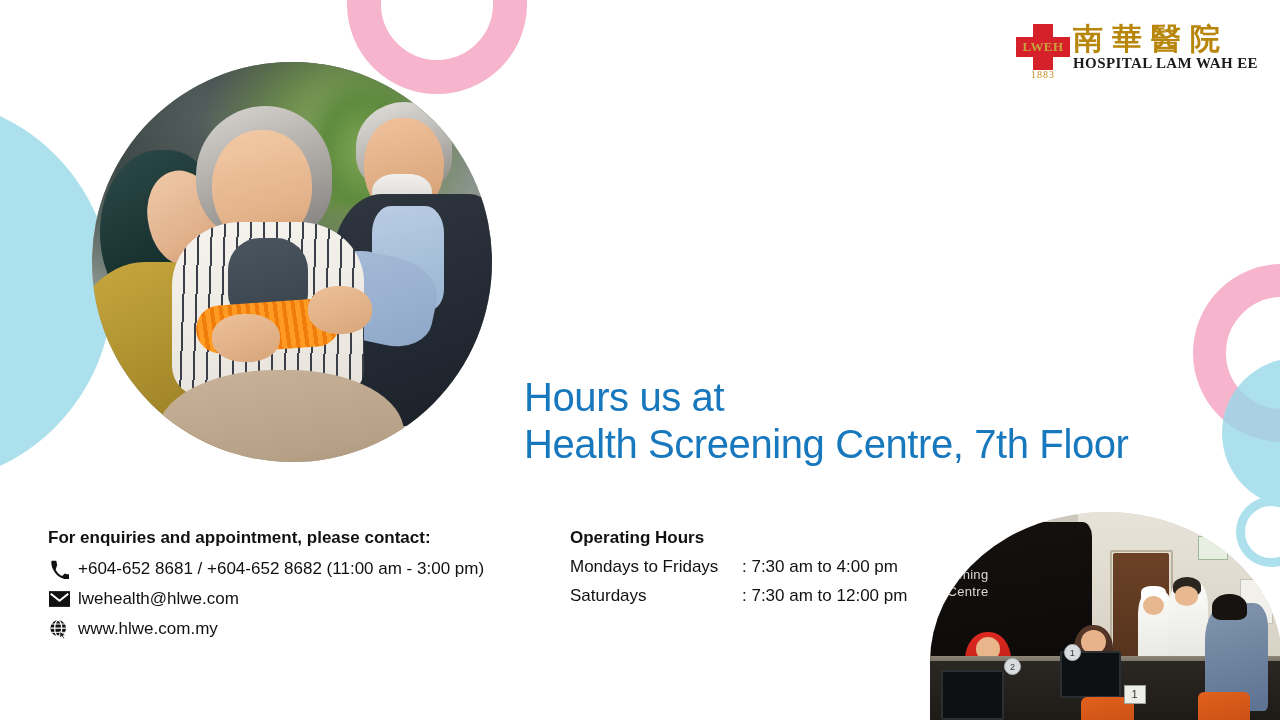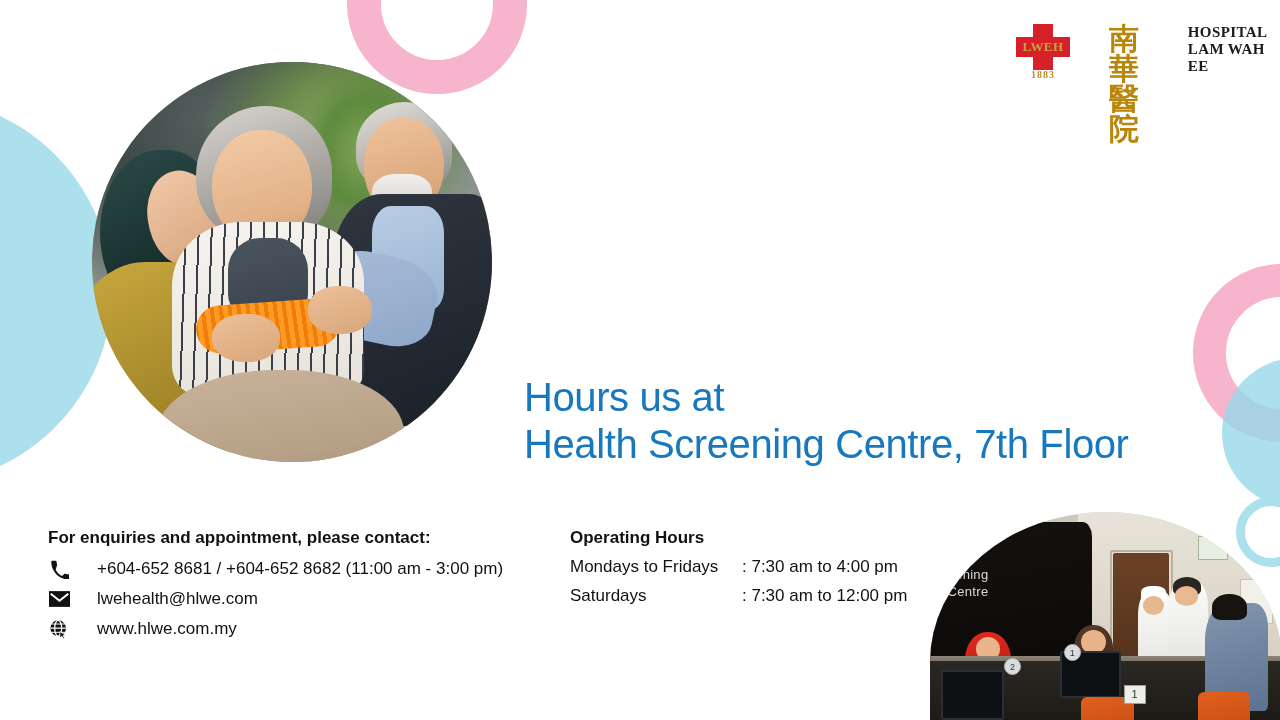--- a/index.html
+++ b/index.html
@@ -193,44 +193,44 @@
 
   
   .logo{position:absolute;left:1016px;top:24px;display:flex;align-items:flex-start;gap:3px;}
   .logo-cross{position:relative;width:54px;height:56px;flex:none;}
   .cross-v{position:absolute;left:17px;top:0;width:20px;height:46px;background:#D6202A;}
   .cross-h{position:absolute;left:0;top:13px;width:54px;height:20px;background:#D6202A;}
   .cross-label{position:absolute;left:0;top:15px;width:54px;text-align:center;
     color:#C7A23A;font-weight:bold;font-size:13px;letter-spacing:.4px;
     font-family:"Liberation Serif",serif;}
   .cross-year{position:absolute;left:0;top:45px;width:54px;text-align:center;
-    color:#C08C20;font-weight:bold;font-size:10px;letter-spacing:1px;
+    color:#C08C20;font-weight:normal;font-size:10px;letter-spacing:1px;
     font-family:"Liberation Serif",serif;}
-  .logo-text{display:flex;flex-direction:row;gap:1px;margin-left:36px;}
+  .logo-text{display:flex;flex-direction:column;gap:1px;}
   .logo-cn{color:#B8860B;font-size:30px;line-height:1;letter-spacing:9px;
     font-family:"DejaVu Sans",sans-serif;font-weight:600;}
   .logo-en{color:#1b1b1b;font-size:15px;font-weight:bold;letter-spacing:.4px;
     font-family:"Liberation Serif",serif;}
 
   
   .headline{position:absolute;left:524px;top:86px;width:756px;}
   .h-line1{font-size:74px;line-height:.96;font-weight:bold;letter-spacing:-1px;white-space:nowrap;}
   .h-early{color:#E5006D;}
   .h-for{color:#111111;font-weight:normal;}
   .h-line2{font-size:82px;line-height:.94;font-weight:bold;color:#1878BE;
     letter-spacing:-1px;margin-top:8px;}
   .h-line3{font-size:82px;line-height:.94;font-weight:bold;color:#1878BE;letter-spacing:-1px;}
 
   .subhead{position:absolute;left:524px;top:374px;color:#1878BE;
     font-size:40px;line-height:1.18;font-weight:normal;letter-spacing:-.4px;}
 
   
   .contact{position:absolute;left:48px;top:528px;width:520px;color:#111;}
   .contact-title{font-size:17px;font-weight:bold;margin-bottom:11px;}
-  .contact-row{display:flex;align-items:flex-end;gap:27px;margin-bottom:10px;}
+  .contact-row{display:flex;align-items:flex-end;gap:8px;margin-bottom:10px;}
   .c-icon{width:22px;height:20px;flex:none;display:flex;align-items:center;justify-content:center;}
   .c-text{font-size:17px;color:#111;white-space:nowrap;}
 
   
   .hours{position:absolute;left:570px;top:528px;color:#111;}
   .hours-title{font-size:17px;font-weight:bold;margin-bottom:9px;}
   .hours-table{border-collapse:collapse;}
   .hours-table td{font-size:17px;padding:0 0 9px 0;vertical-align:top;color:#111;}
   .hours-day{width:172px;line-height:1.18;}
   .hours-val{white-space:nowrap;}

